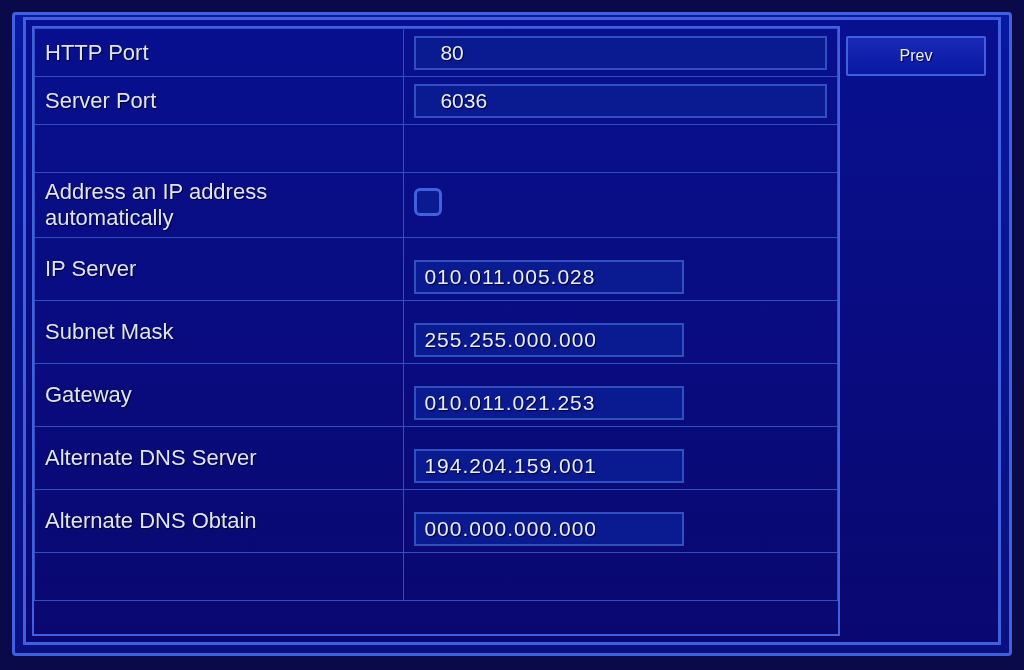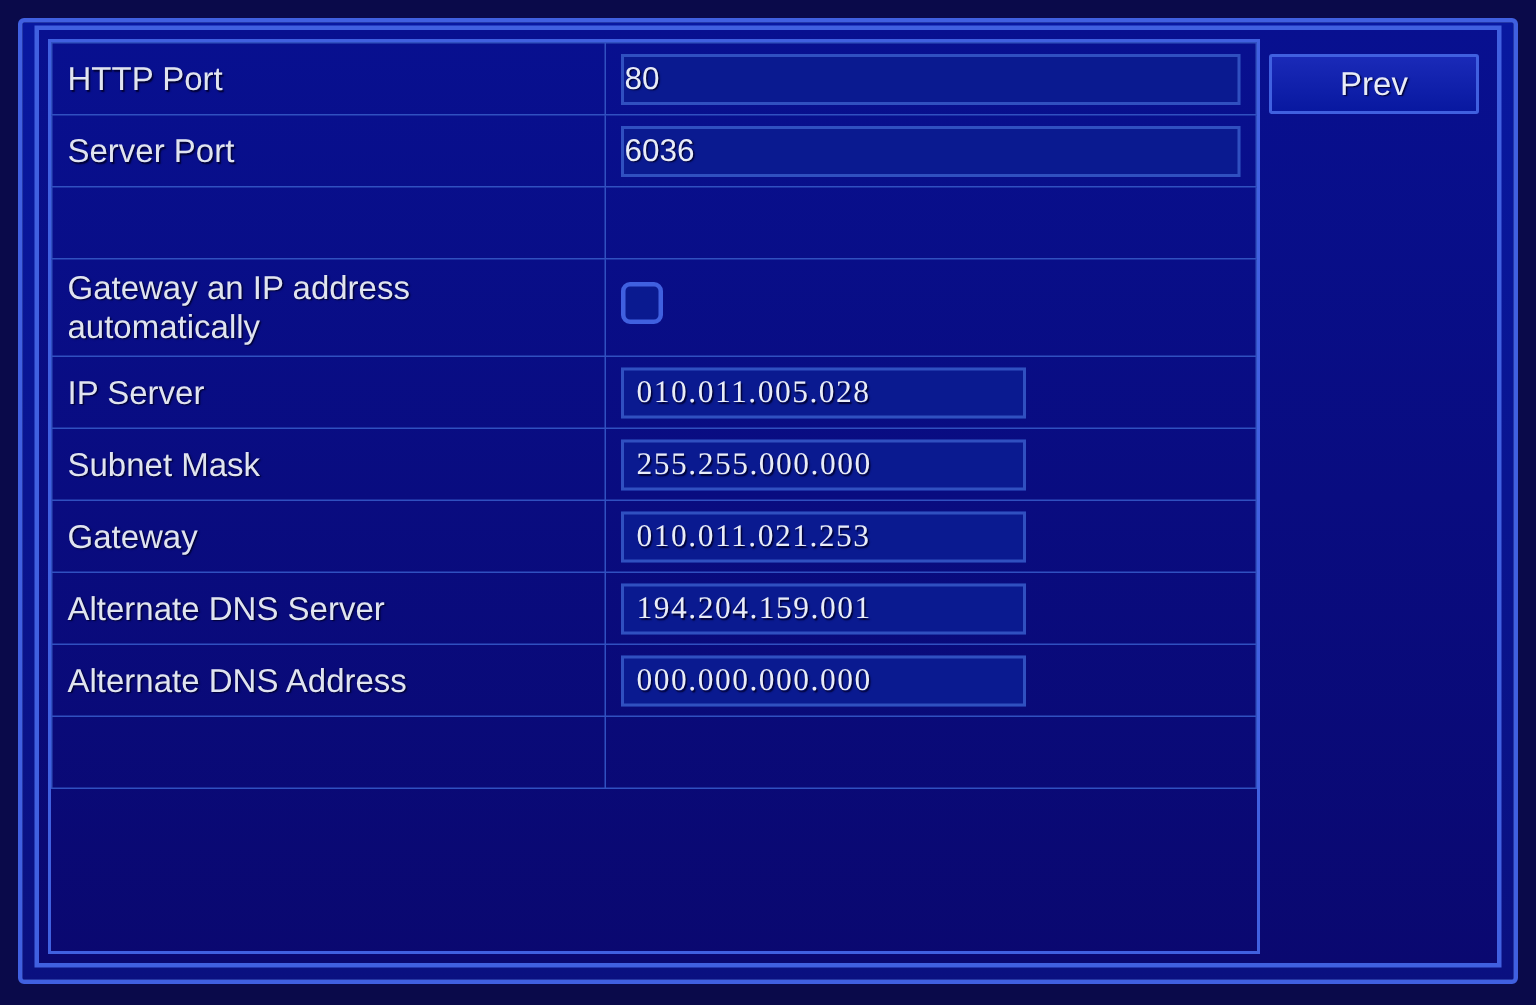--- a/index.html
+++ b/index.html
@@ -58,35 +58,36 @@
     }
     td.label-cell { width: 46%; }
     td.value-cell { width: 54%; }
     .text-input {
       width: 100%;
       height: 34px;
       background: #0a1a90;
       border: 2px solid #3050c0;
       color: #e8ecf8;
       font-size: 21px;
-      padding: 2px 0;
+      padding: 2px 24px;
       font-family: inherit;
       text-shadow: 1px 1px 1px #000030;
     }
     .ip-input {
       width: 270px;
       height: 34px;
       background: #0a1a90;
       border: 2px solid #3050c0;
       color: #e8ecf8;
       font-size: 21px;
       padding: 2px 8px;
-      font-family: Liberation Serif, serif;
+      font-family: Liberation Sans, sans-serif;
       letter-spacing: 1px;
       text-shadow: 1px 1px 1px #000030;
+      margin-top: 16px;
     }
     .checkbox {
       width: 28px;
       height: 28px;
       border: 3px solid #4060e0;
       border-radius: 6px;
       background: #0a1a90;
       display: inline-block;
       cursor: pointer;
     }
@@ -95,21 +96,21 @@
       justify-content: flex-end;
       gap: 18px;
       padding: 10px 6px 2px 6px;
     }
     .btn {
       min-width: 140px;
       height: 40px;
       border: 2px solid #4060e0;
       background: linear-gradient(to bottom, #1a2ab8 0%, #0818a0 100%);
       color: #e8ecf8;
-      font-size: 22px;
+      font-size: 16px;
       font-family: inherit;
       cursor: pointer;
       text-shadow: 1px 1px 1px #000030;
       border-radius: 2px;
     }
   </style>
 </head>
 <body>
 
 <div class="window">
@@ -128,21 +129,21 @@
           <td class="label-cell">Server Port</td>
           <td class="value-cell">
             <input type="text" class="text-input" value="6036" style="">
           </td>
         </tr>
         <tr>
           <td class="label-cell"></td>
           <td class="value-cell"></td>
         </tr>
         <tr>
-          <td class="label-cell">Gateway an IP address automatically</td>
+          <td class="label-cell">Address an IP address automatically</td>
           <td class="value-cell">
             <span class="checkbox"></span>
           </td>
         </tr>
         <tr>
           <td class="label-cell">IP Server</td>
           <td class="value-cell">
             <input type="text" class="ip-input" value="010.011.005.028" style="">
           </td>
         </tr>
@@ -158,21 +159,21 @@
             <input type="text" class="ip-input" value="010.011.021.253" style="">
           </td>
         </tr>
         <tr>
           <td class="label-cell">Alternate DNS Server</td>
           <td class="value-cell">
             <input type="text" class="ip-input" value="194.204.159.001" style="">
           </td>
         </tr>
         <tr>
-          <td class="label-cell">Alternate DNS Address</td>
+          <td class="label-cell">Alternate DNS Obtain</td>
           <td class="value-cell">
             <input type="text" class="ip-input" value="000.000.000.000" style="">
           </td>
         </tr>
         <tr>
           <td class="label-cell"></td>
           <td class="value-cell"></td>
         </tr>
       </tbody>
         </table>

